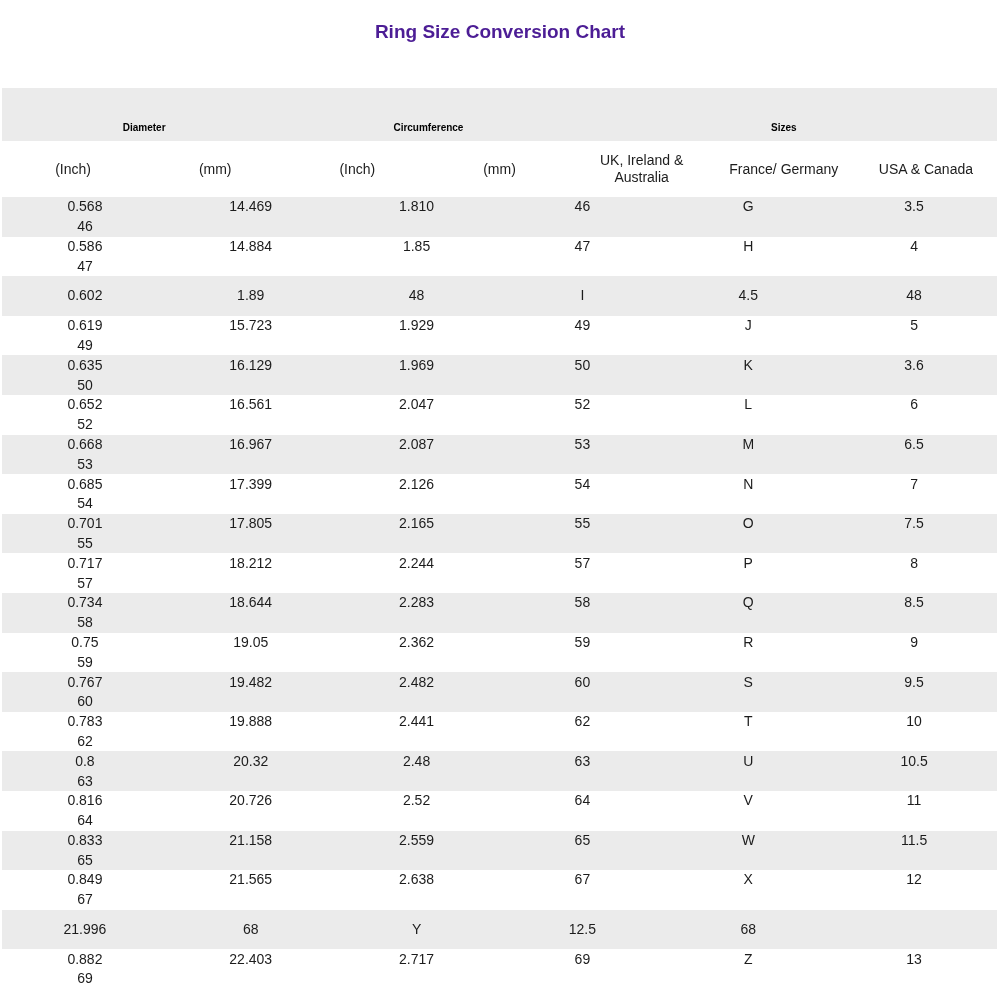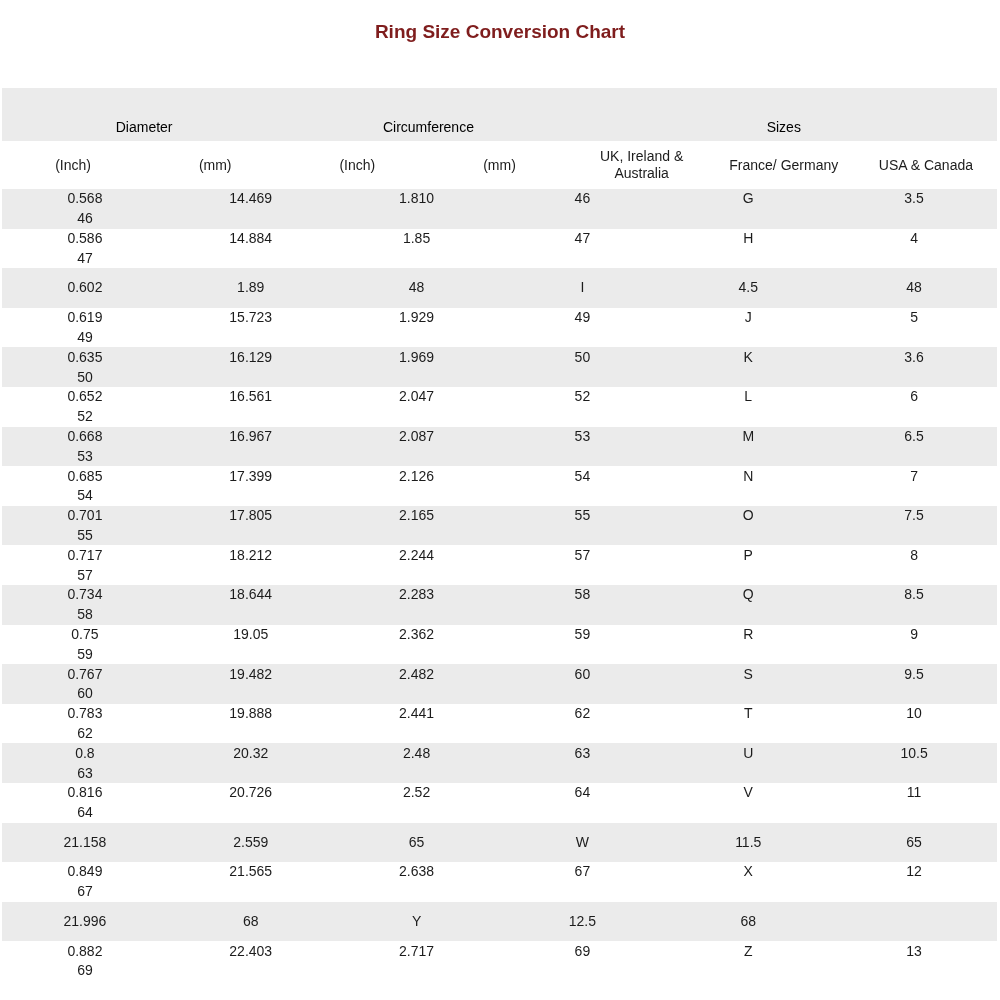--- a/index.html
+++ b/index.html
@@ -10,56 +10,56 @@
     color: #1c1c1c;
   }
   .title {
     margin: 0;
     padding-top: 20px;
     height: 44px;
     text-align: center;
     font-size: 19px;
     line-height: 24px;
     font-weight: 700;
-    color: #7f1d1d;
+    color: #4c1d95;
   }
   .table {
     margin: 44px 3px 0 2px; 
   }
   .group-row {
     display: grid;
     grid-template-columns: 2fr 2fr 3fr;
     height: 53px;
     background: #ebebeb;
   }
   .sub-row {
     display: grid;
     grid-template-columns: repeat(7, 1fr);
-    height: 48px;
+    height: 56px;
     background: #ffffff;
   }
   .row {
     display: grid;
     grid-template-columns: repeat(6, 1fr);
     height: 39.6px;
   }
   .row:nth-child(odd) { background: #ebebeb; }
   .row:nth-child(even) { background: #ffffff; }
   .cell {
     display: flex;
     align-items: center;
     justify-content: center;
     text-align: center;
     font-size: 14px;
     line-height: 17px;
     padding: 0 8px;
   }
   .group-cell {
-    font-weight: 400;
-    font-size: 14px;
+    font-weight: 700;
+    font-size: 10px;
     color: #000000;
     margin-top: 25px;
   }
 </style>
 </head>
 <body>
 
 <div class="page">
 
   <h1 class="title">Ring Size Conversion Chart</h1>
@@ -220,20 +220,21 @@
         <div class="row">
     <div class="cell">0.816</div>
     <div class="cell">20.726</div>
     <div class="cell">2.52</div>
     <div class="cell">64</div>
     <div class="cell">V</div>
     <div class="cell">11</div>
     <div class="cell">64</div>
   </div>
         <div class="row">
+    <div class="cell">0.833</div>
     <div class="cell">21.158</div>
     <div class="cell">2.559</div>
     <div class="cell">65</div>
     <div class="cell">W</div>
     <div class="cell">11.5</div>
     <div class="cell">65</div>
   </div>
         <div class="row">
     <div class="cell">0.849</div>
     <div class="cell">21.565</div>

